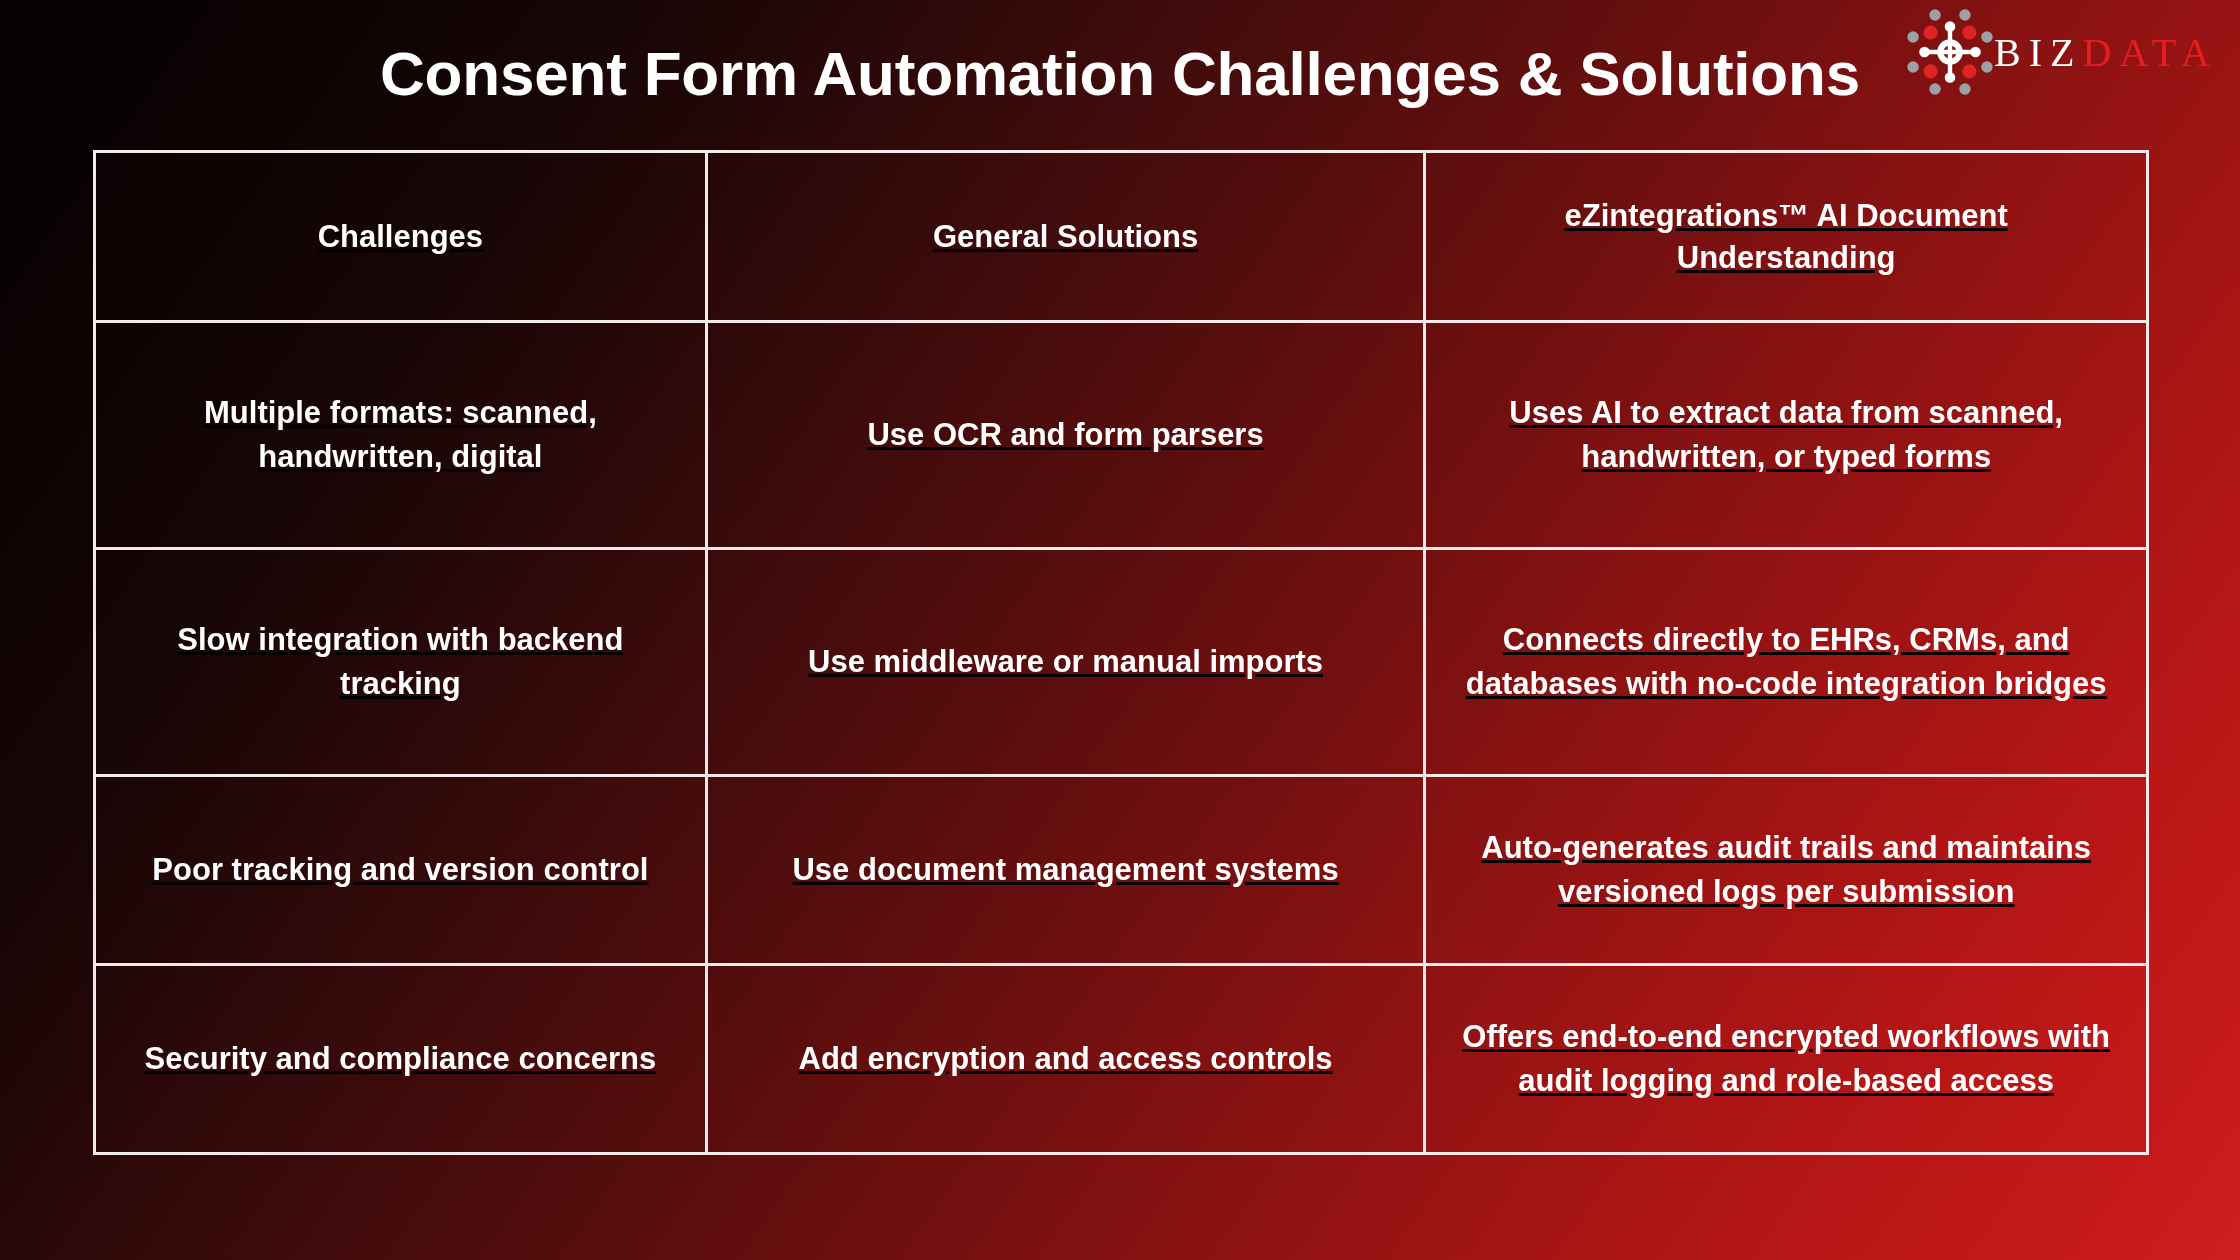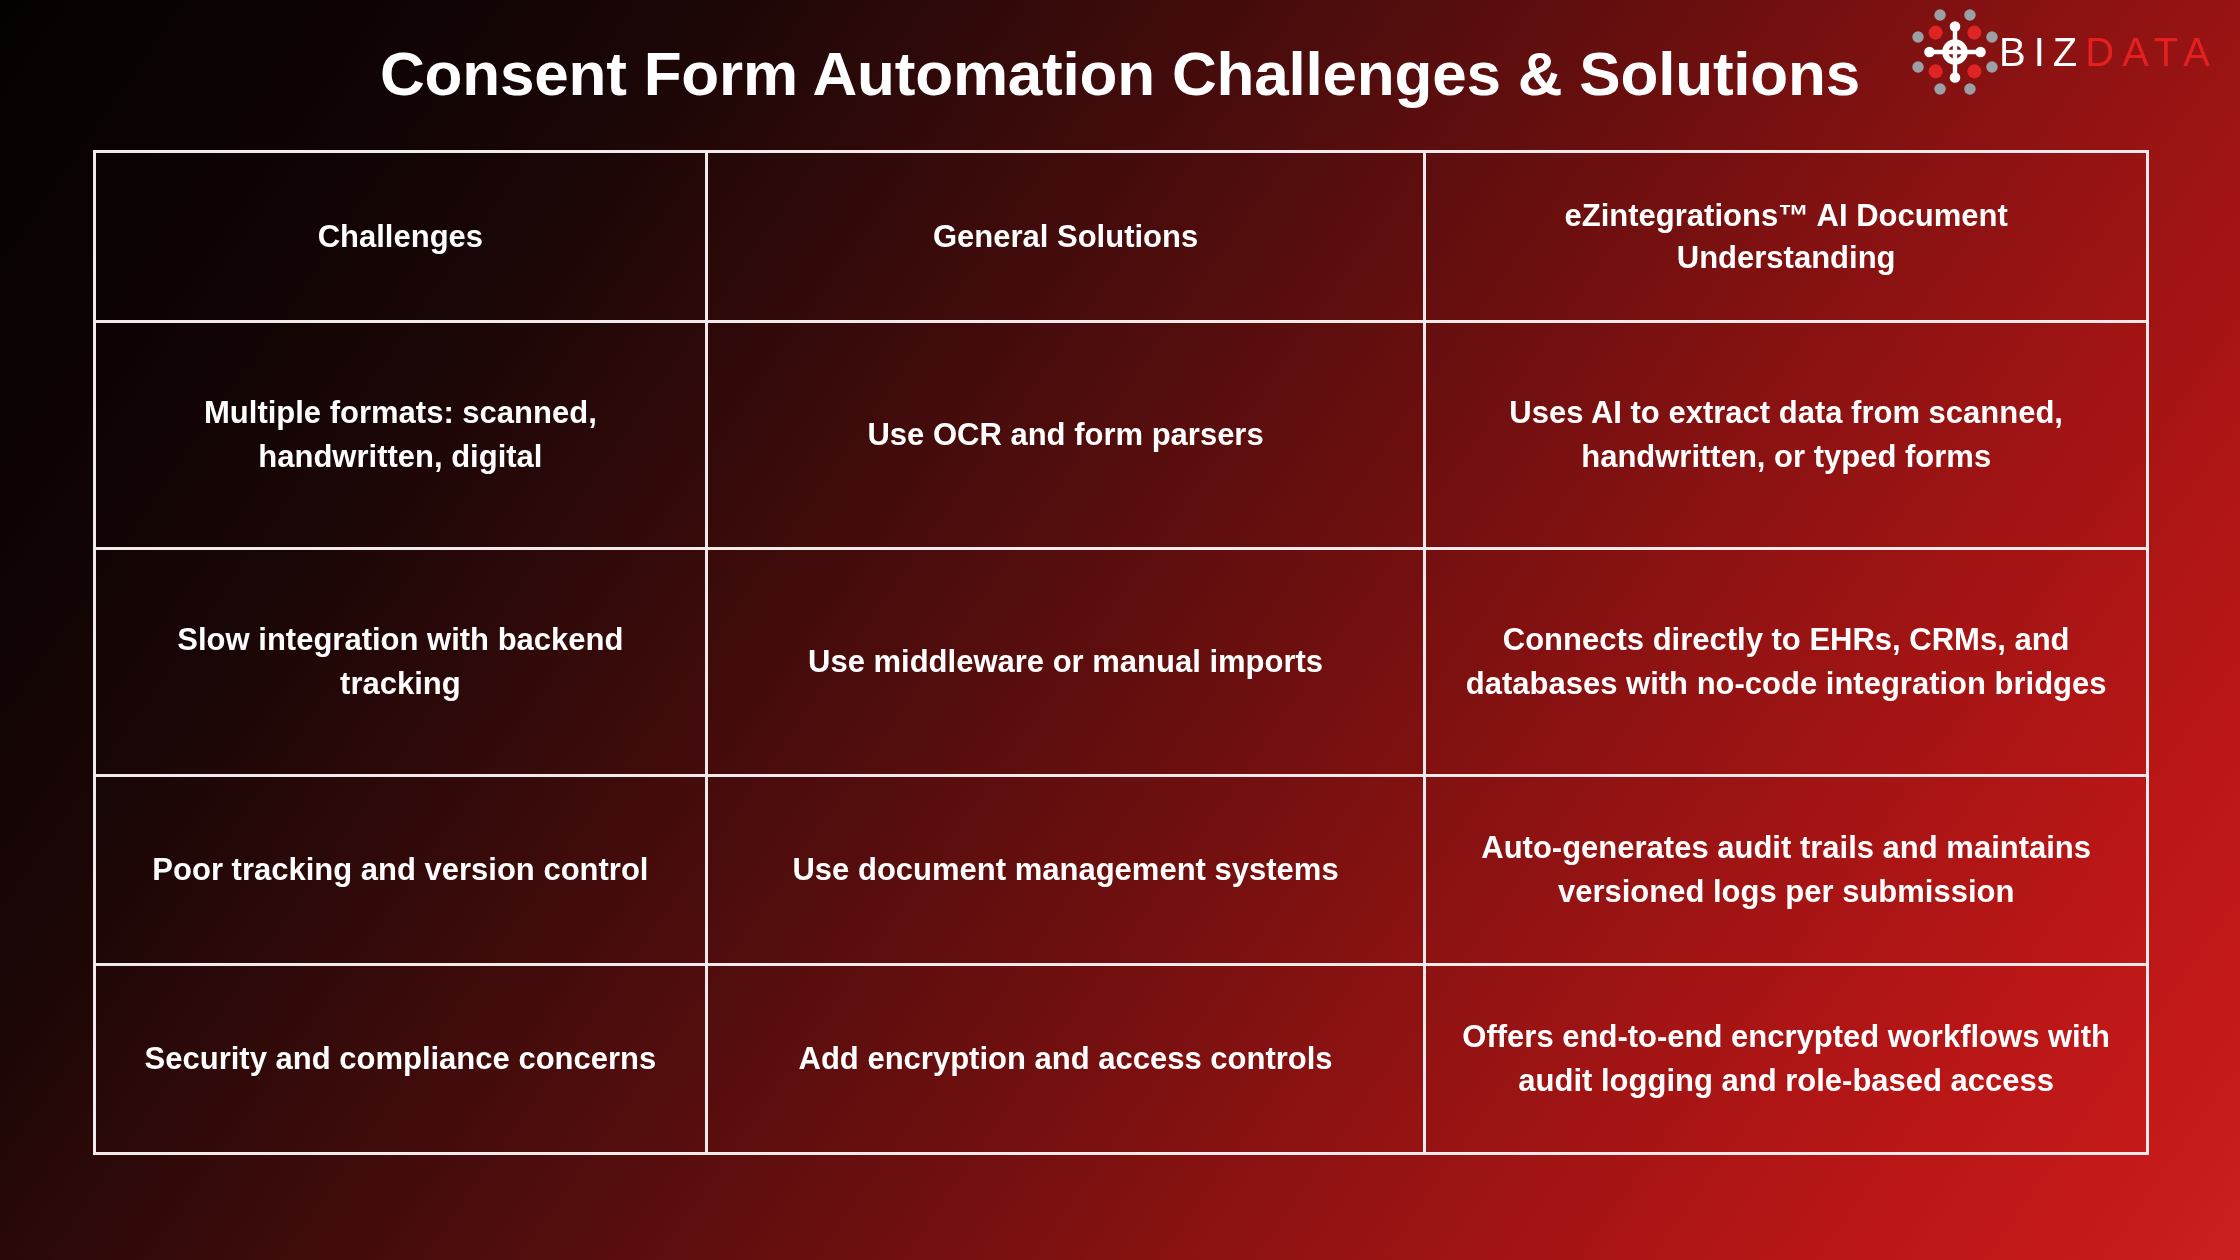--- a/index.html
+++ b/index.html
@@ -51,20 +51,21 @@
     letter-spacing: -0.2px;
     line-height: 1.1;
   }
 
   .logo {
     position: absolute;
     right: 22px;
     top: 8px;
     display: flex;
     align-items: center;
+    font-family: Liberation Serif, serif;
   }
   .logo-mark {
     width: 88px;
     height: 88px;
     display: block;
   }
   .logo-word {
     font-size: 40px;
     font-weight: 400;
     letter-spacing: 8px;
@@ -73,20 +74,21 @@
   .logo-word .biz { color: #ffffff; }
   .logo-word .data { color: #e51f1f; }
 
   
   .table-wrap {
     position: absolute;
     left: 93px;
     top: 150px;
     width: 2056px;
     height: 1005px;
+    text-decoration: underline;
   }
   table.matrix {
     width: 100%;
     height: 100%;
     border-collapse: collapse;
     table-layout: fixed;
   }
   table.matrix td, table.matrix th {
     border: 3px solid #f2eaea;
     text-align: center;

